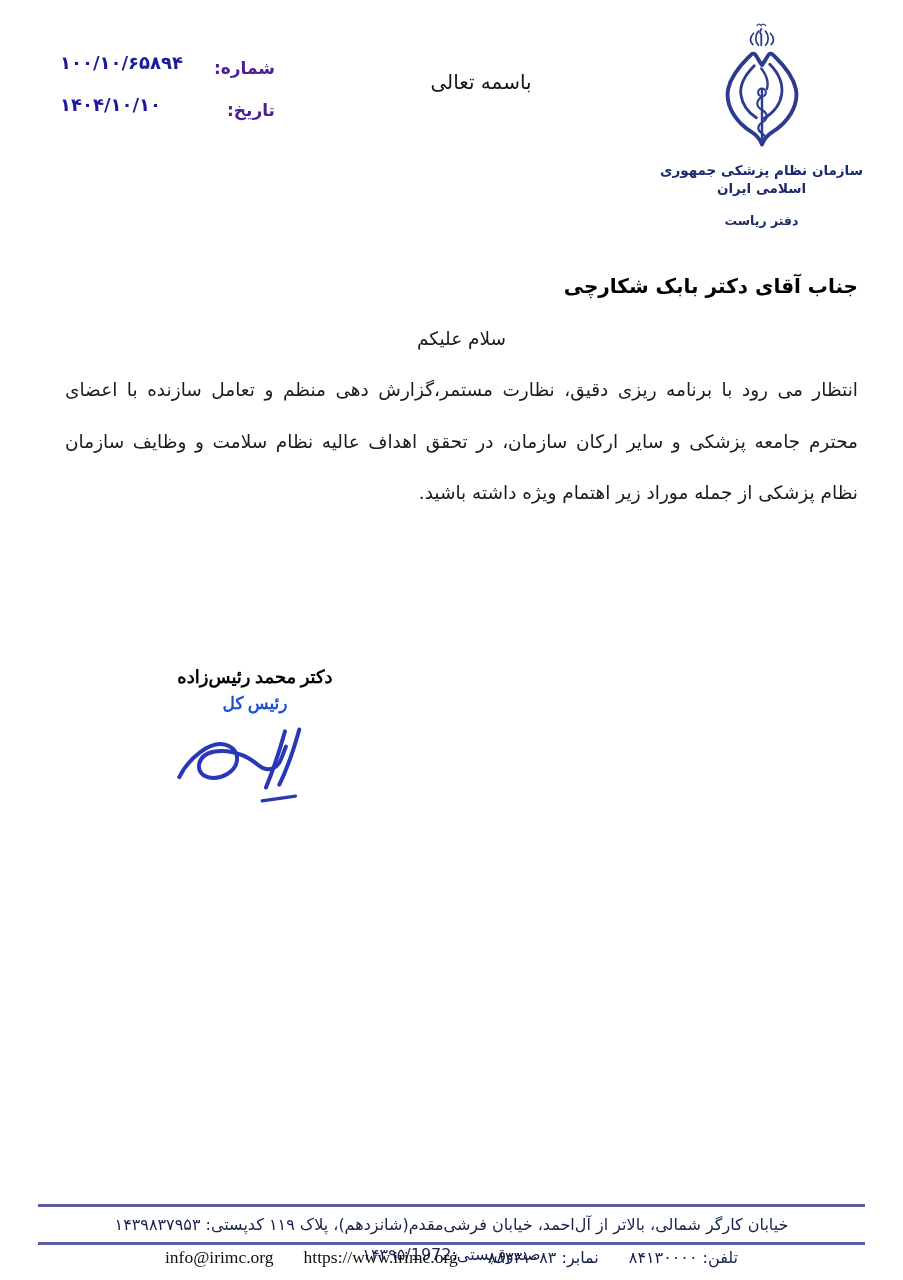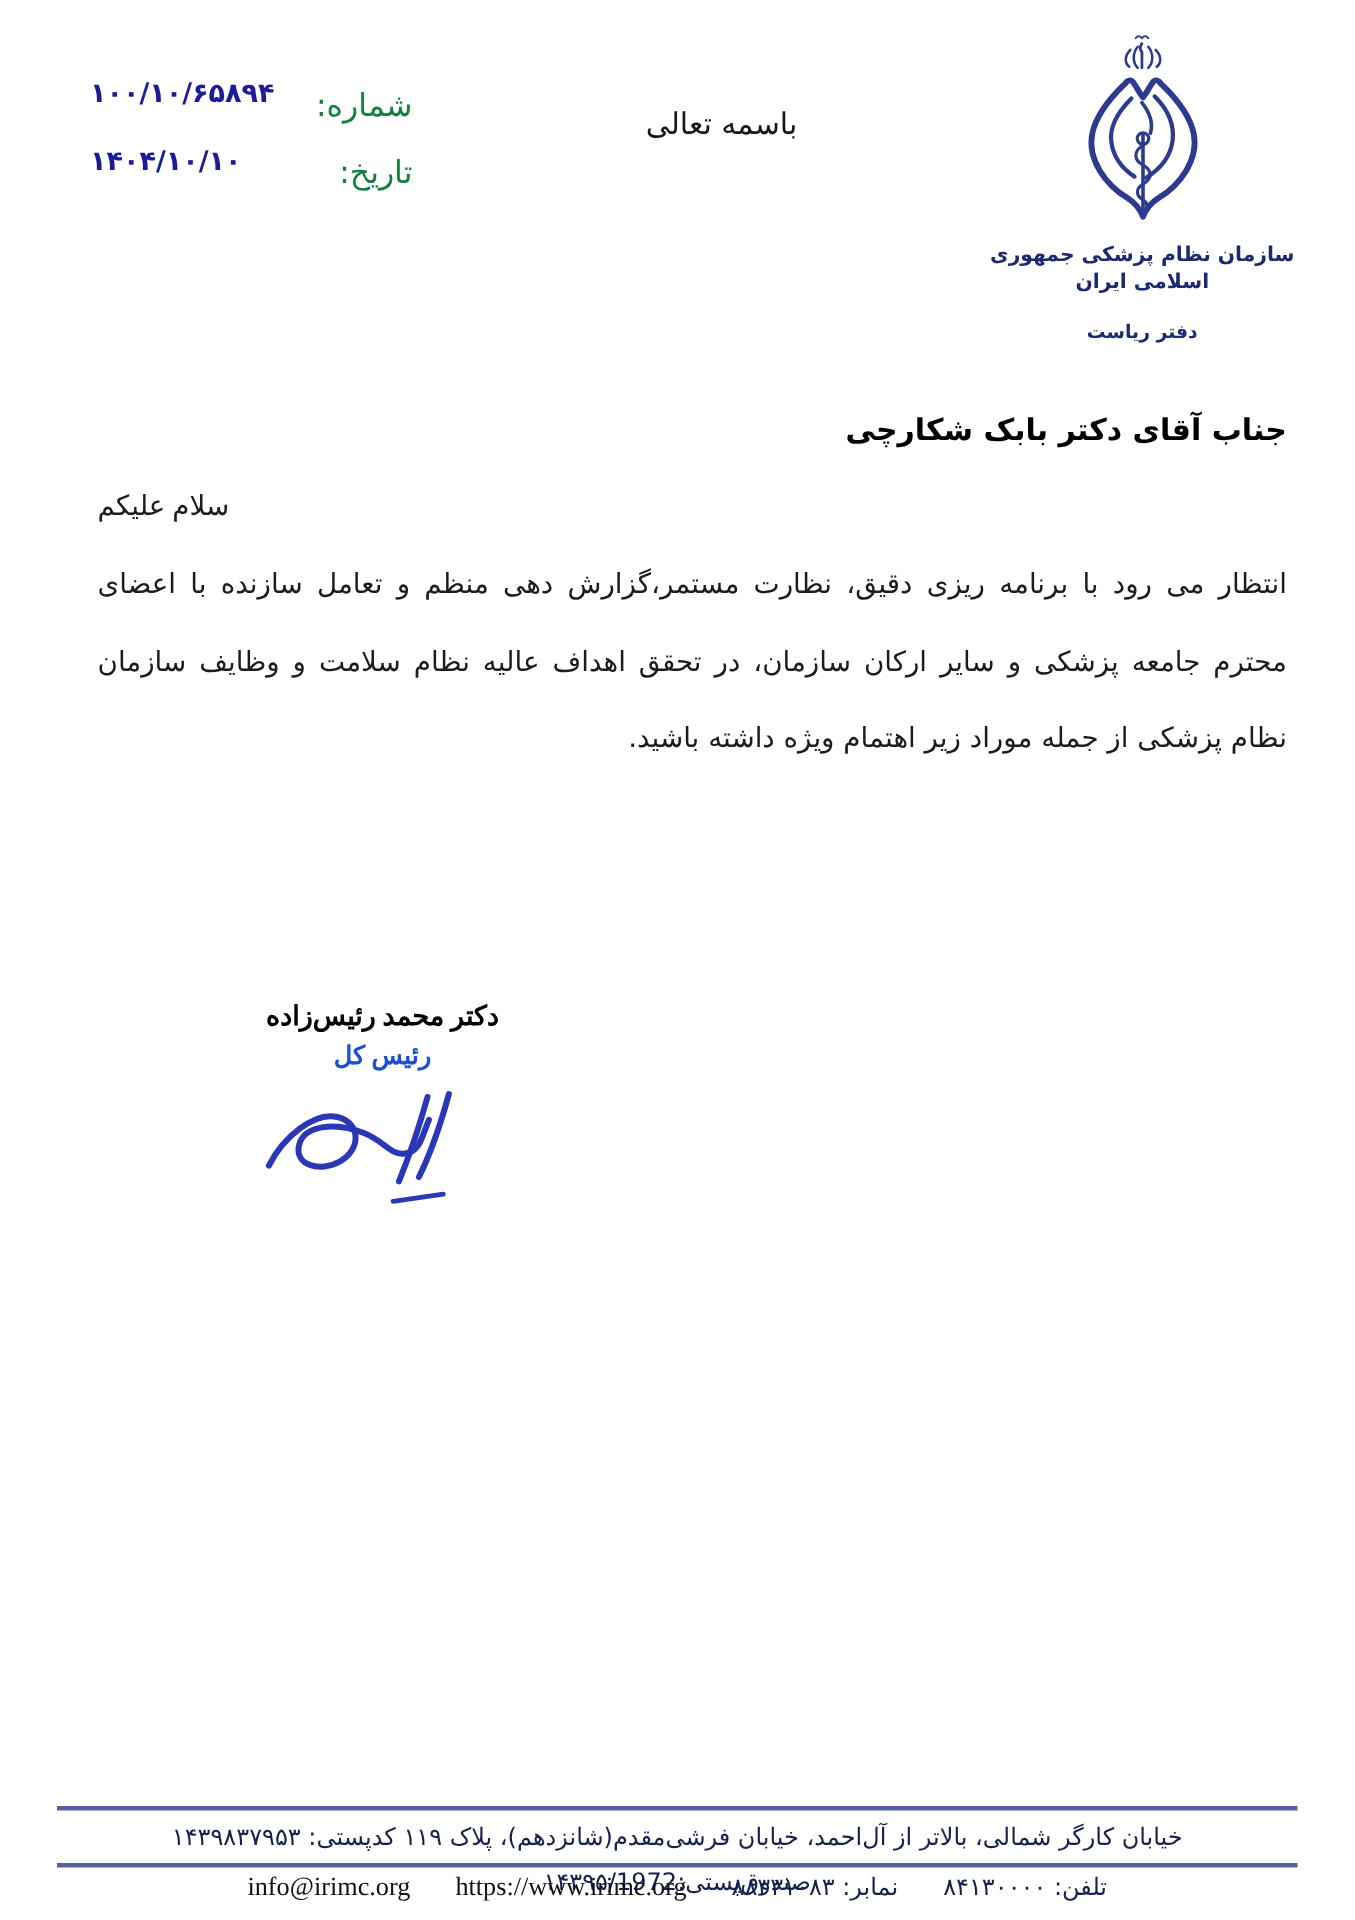--- a/index.html
+++ b/index.html
@@ -6,40 +6,40 @@
   html,body { background:#ffffff; }
   body { font-family:"DejaVu Sans", sans-serif; }
   .page {
     position:relative; width:903px; height:1280px; margin:0 auto;
     background:#ffffff; overflow:hidden; direction:rtl;
   }
 
   
   .ref-block { position:absolute; top:58px; left:60px; width:215px; direction:rtl; }
   .ref-row { display:flex; justify-content:space-between; align-items:flex-start; margin-bottom:21px; }
-  .ref-label { font-size:21px; color:#15803d; }
+  .ref-label { font-size:17px; color:#4c1d95;font-weight:bold; }
   .ref-value { font-size:18px; font-weight:bold; color:#1c1c99; position:relative; top:-6px; letter-spacing:.5px;text-align:right; }
 
   .besmele { position:absolute; top:70px; left:396px; width:170px; text-align:center;
              font-size:20px; color:#161616; }
 
   .logo-block { position:absolute; top:22px; right:24px; width:235px; text-align:center; }
   .logo-emblem { display:block; margin:0 auto; }
   .org-name { margin-top:1px; font-size:13.5px; font-weight:bold; color:#1c2a6e; line-height:1.35; }
   .office-name { margin-top:16px; font-size:12.5px; font-weight:bold; color:#1c2a6e; }
 
   
   .letter-body {
     position:absolute; top:261px; right:45px; left:65px;
     direction:rtl; text-align:justify;
     font-size:18.5px; color:#1c1c1c; line-height:51.5px;
   }
   .letter-body p { margin:0; }
   .addressee { font-weight:bold; font-size:20px; color:#000; text-align:right; }
-  .salutation { text-align:left;font-family:Liberation Serif, serif; }
+  .salutation { text-align:center; }
   .bold-seg { font-weight:bold; color:#000; }
 
   
   .signature-block { position:absolute; top:664px; left:146px; width:218px; text-align:center;font-family:Liberation Serif, serif; }
   .sig-name { font-size:18px; font-weight:bold; color:#000; line-height:1.55; }
   .sig-title { font-size:17px; font-weight:bold; color:#1d4ed8; line-height:1.4; }
   .sig-scrawl { display:block; margin:2px auto 0 auto; }
 
   
   .footer-rule { position:absolute; left:38px; right:38px; height:2.5px; background:#5b5ea6; }

